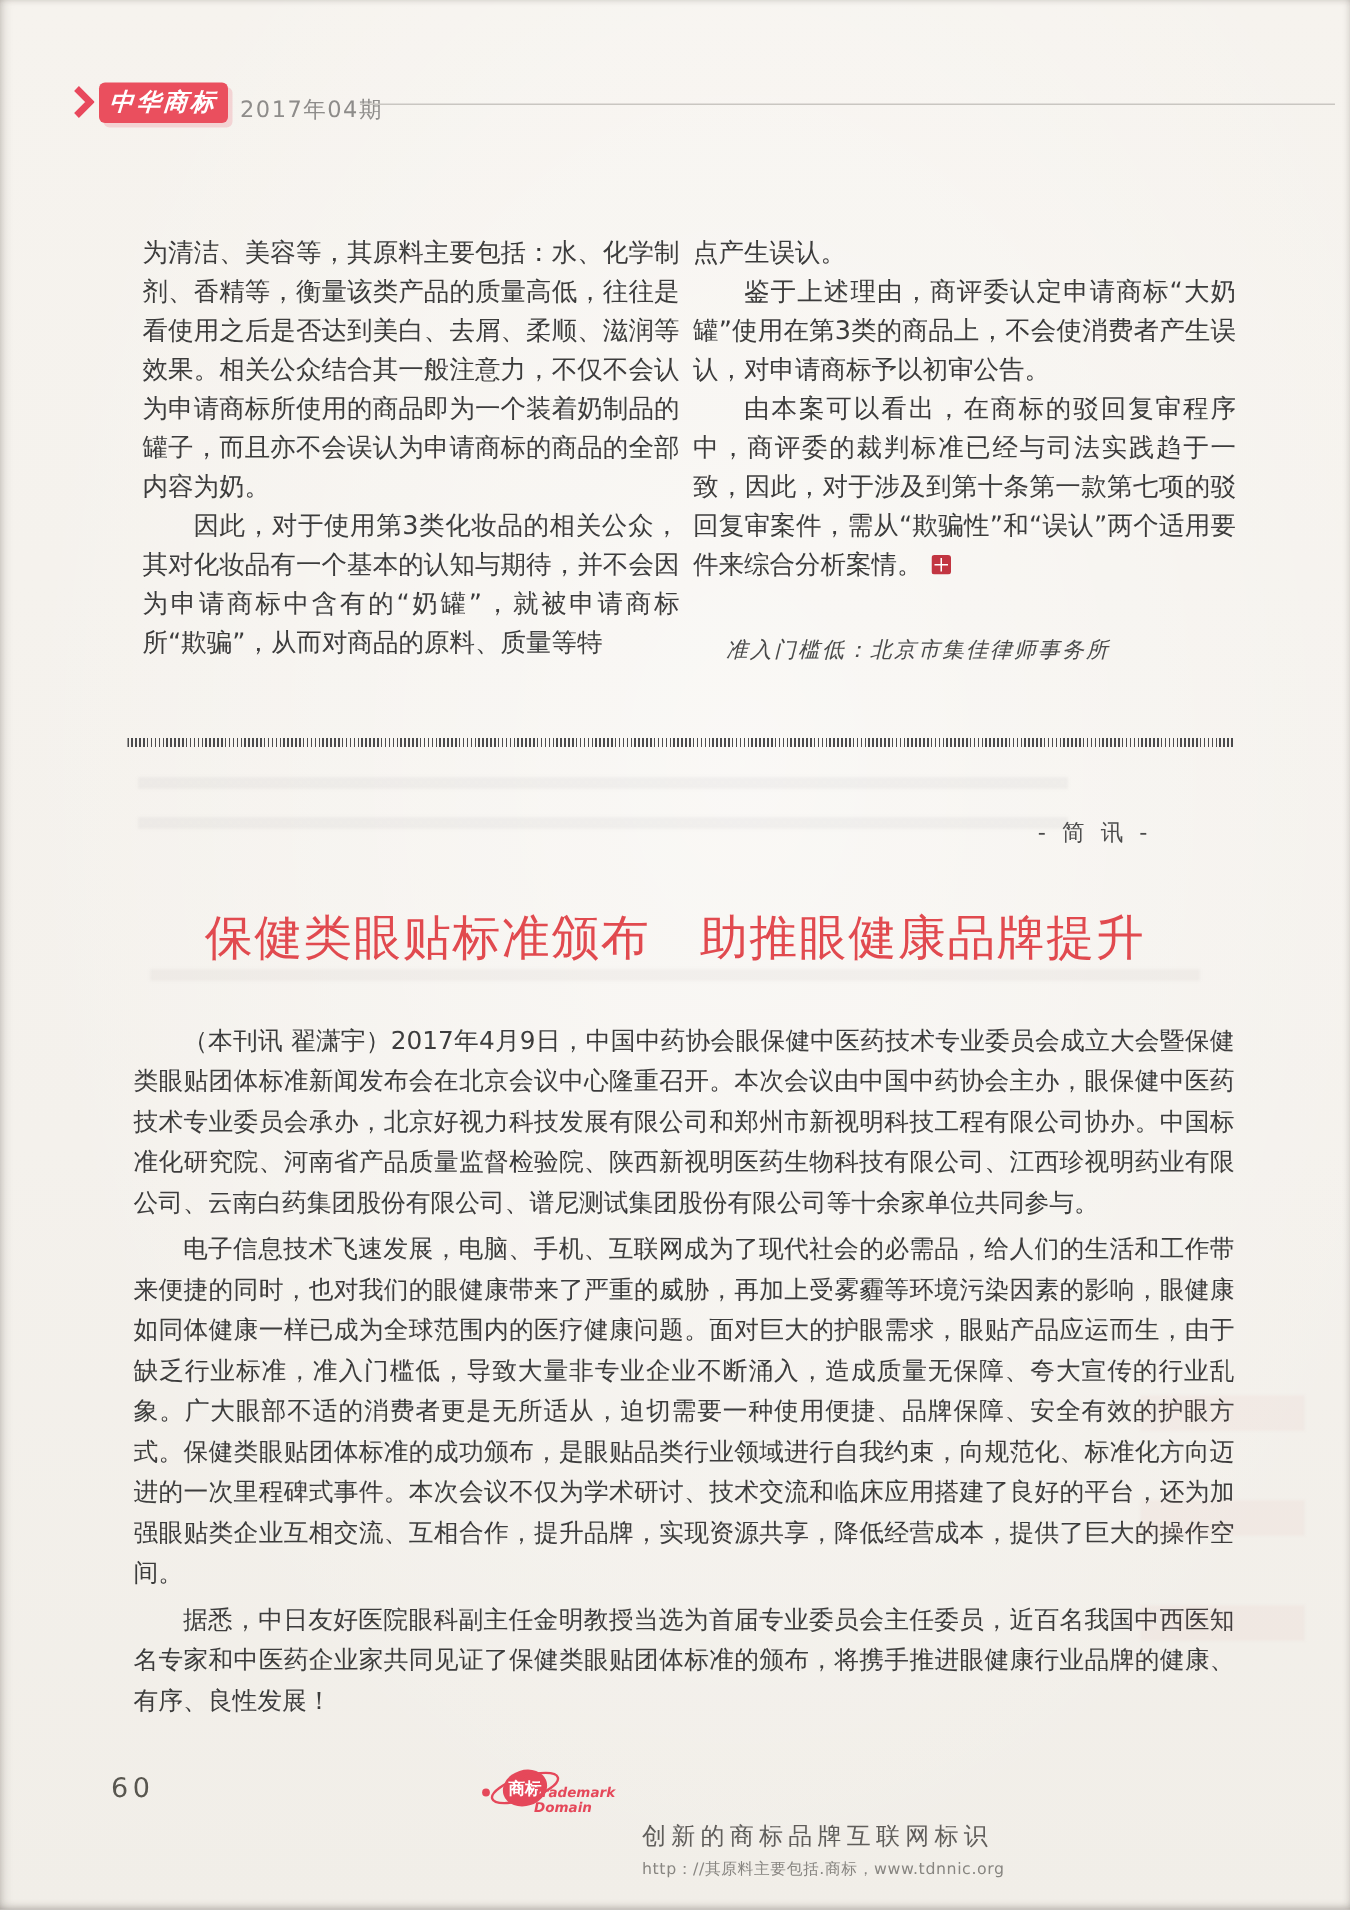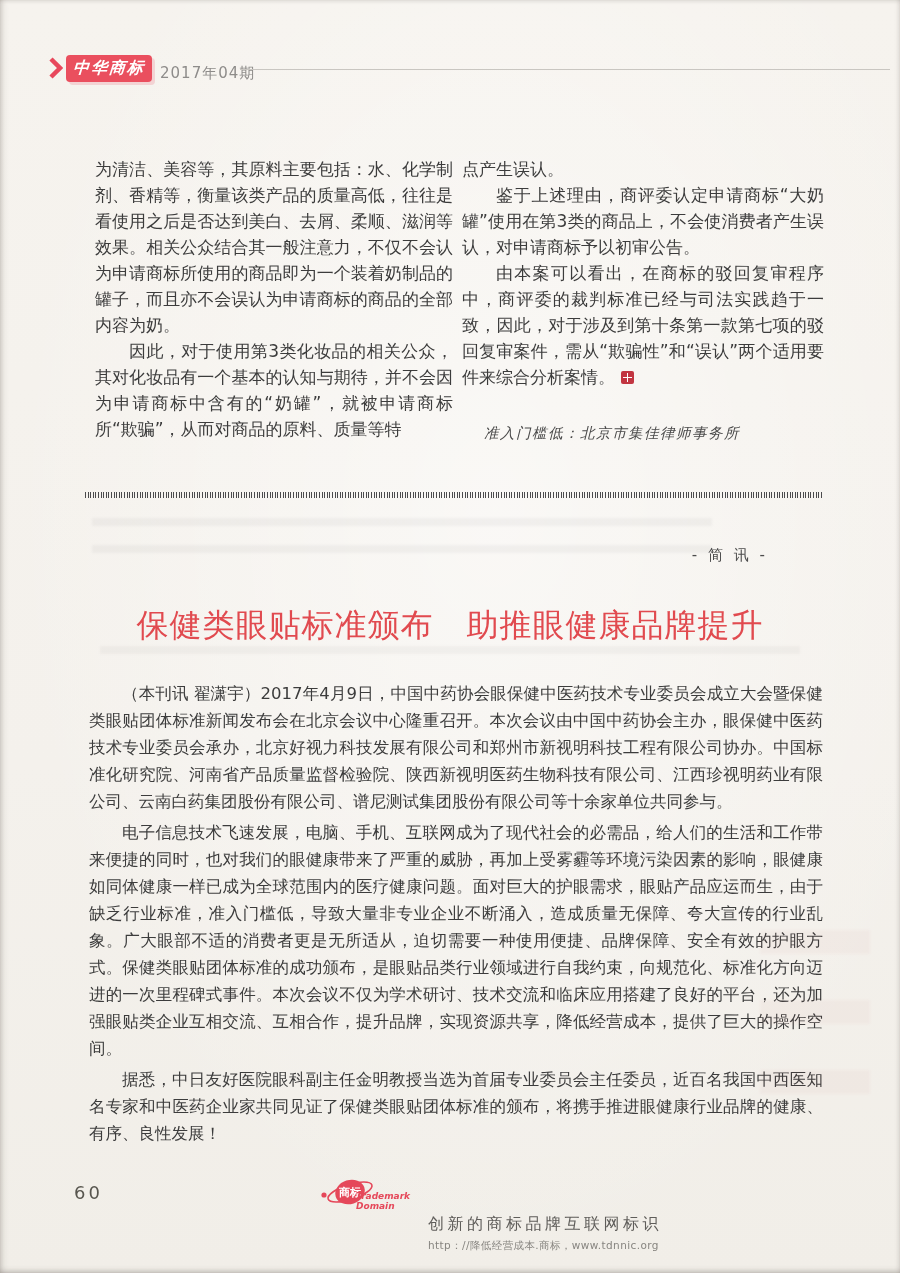--- a/index.html
+++ b/index.html
@@ -137,20 +137,20 @@
       </g>
       <text x="30" y="25" text-anchor="middle" font-size="11" font-weight="bold" fill="#ffffff">商标</text>
     </svg>
   </div>
   <div class="logo-en">
     <div>Trademark</div>
     <div>Domain</div>
   </div>
   <div class="footer-text">
     <div class="footer-slogan">创新的商标品牌互联网标识</div>
-    <div class="footer-url">http：//降低经营成本.商标，www.tdnnic.org</div>
+    <div class="footer-url">http：//其原料主要包括.商标，www.tdnnic.org</div>
   </div>
 
   <div class="bleed bleed-a"></div>
   <div class="bleed bleed-b"></div>
   <div class="bleed bleed-c"></div>
 
 </div>
 
 </body></html>

